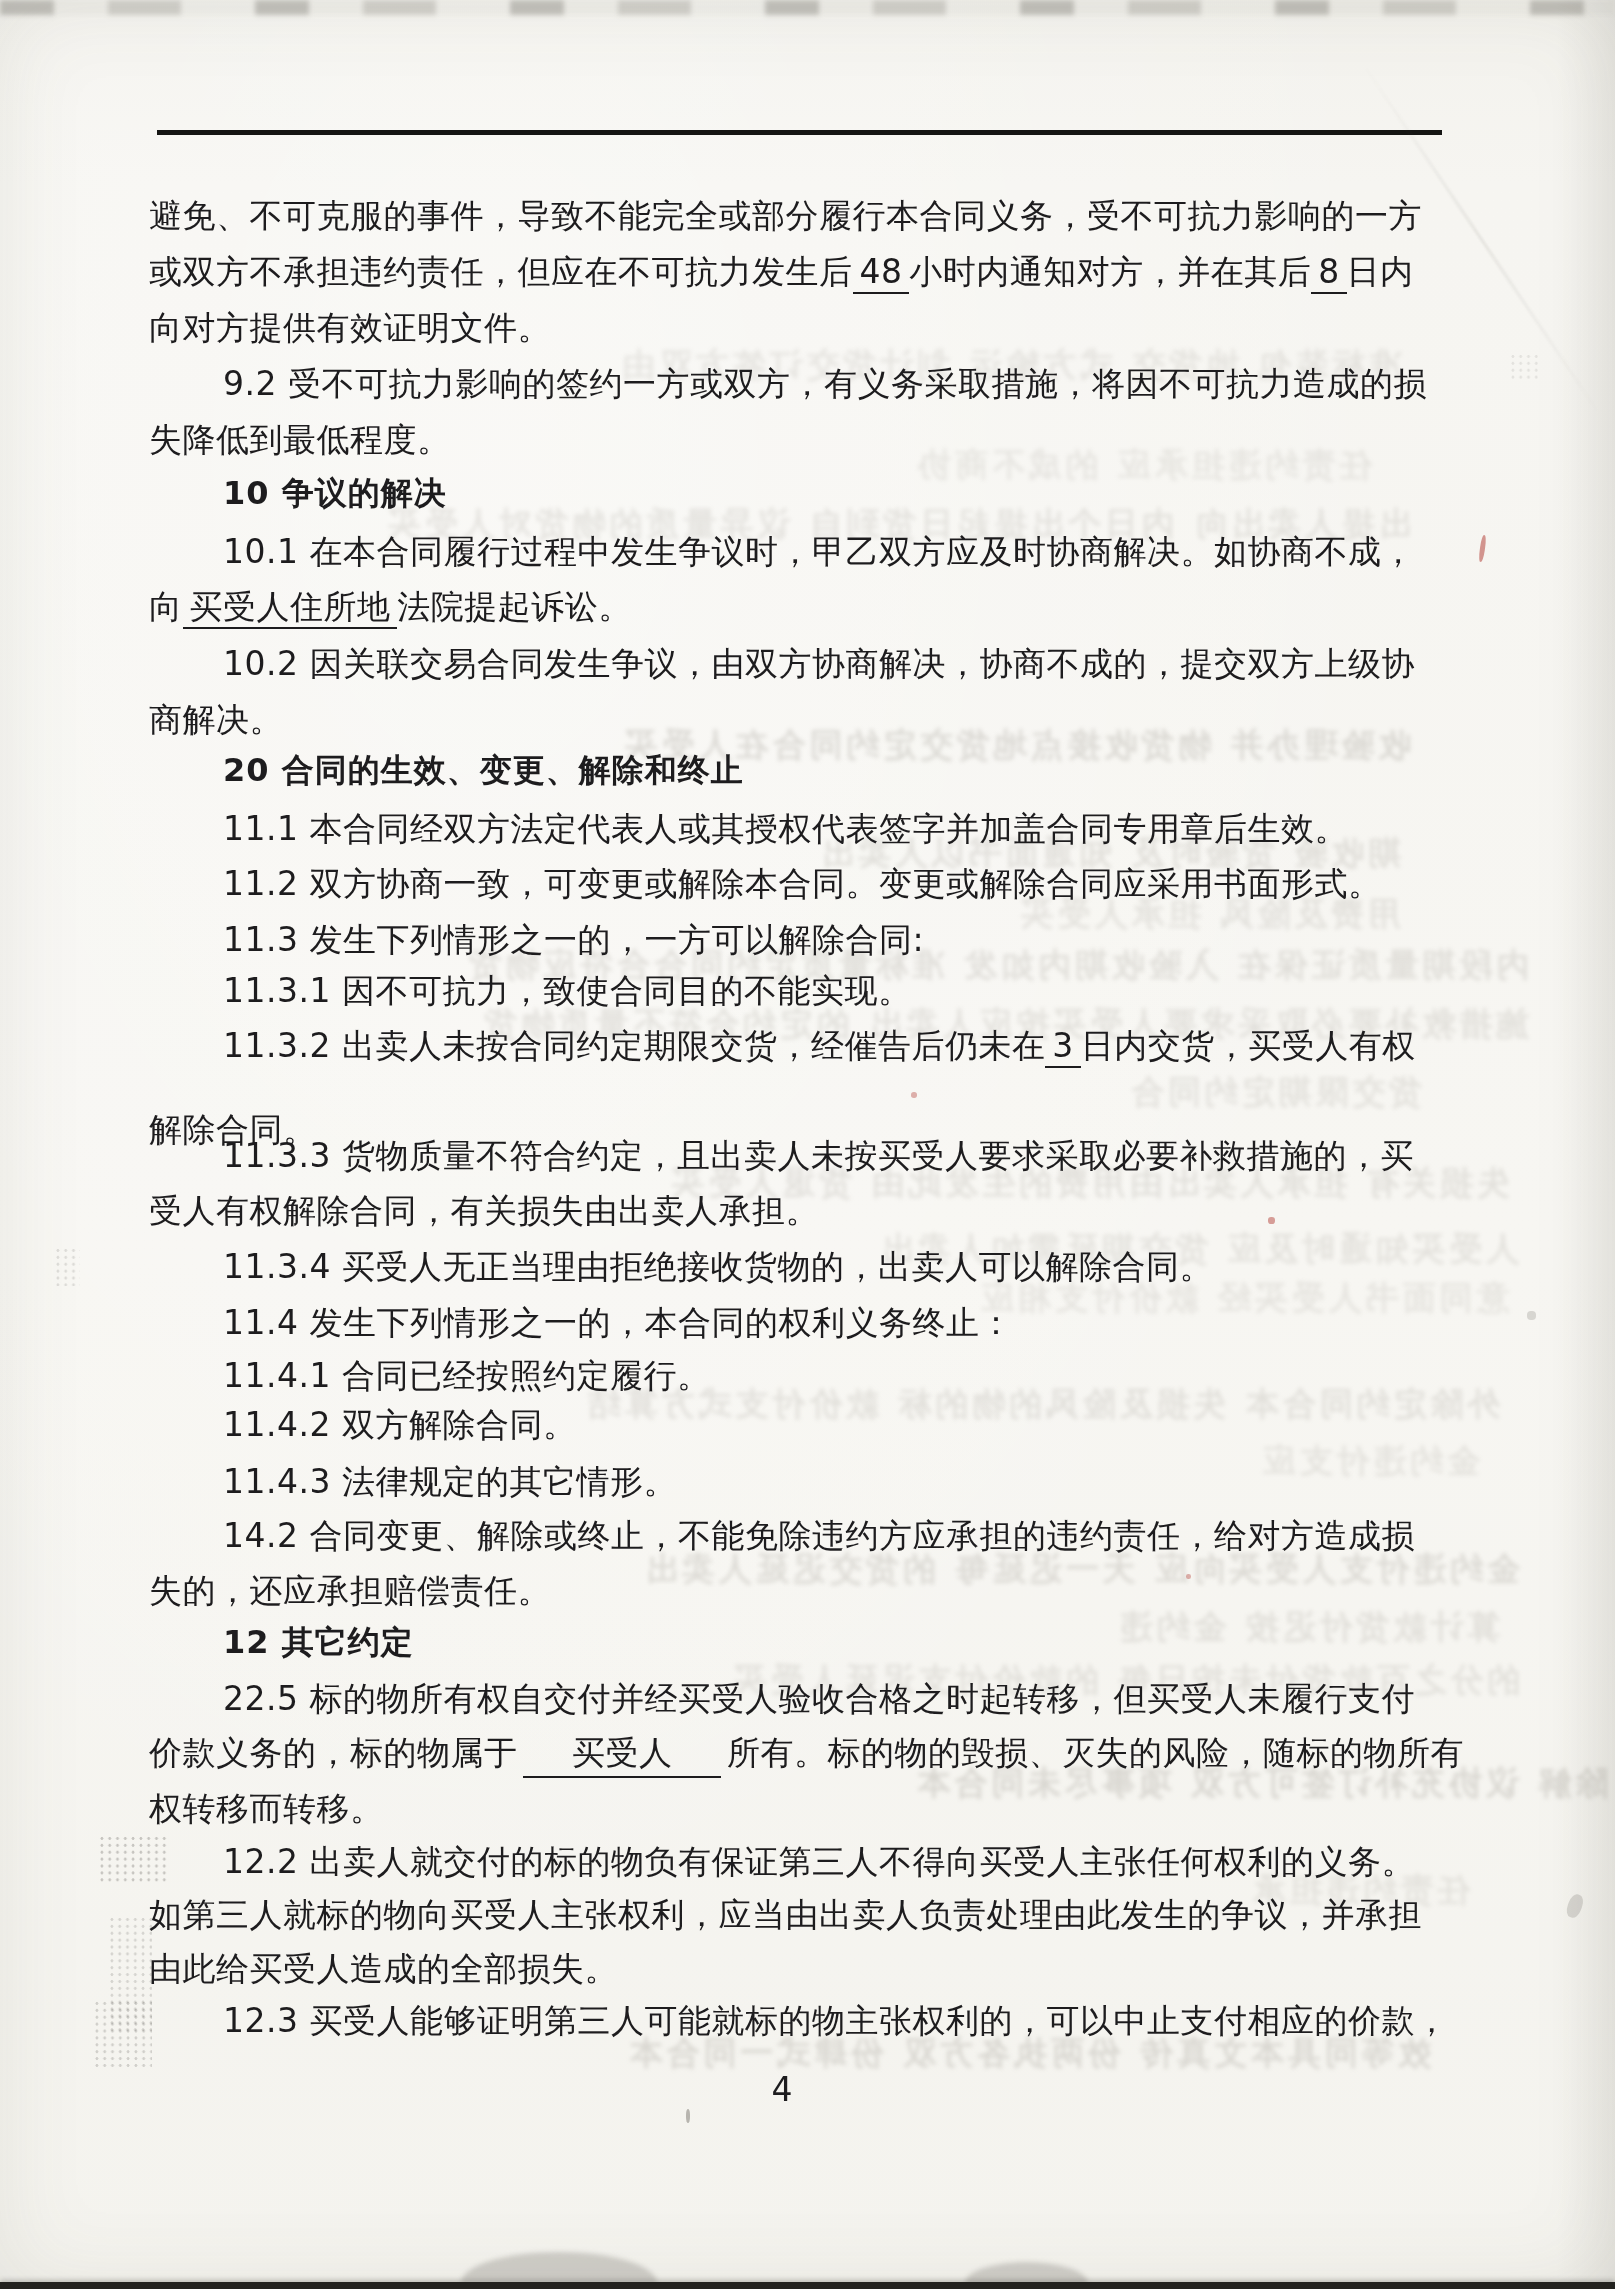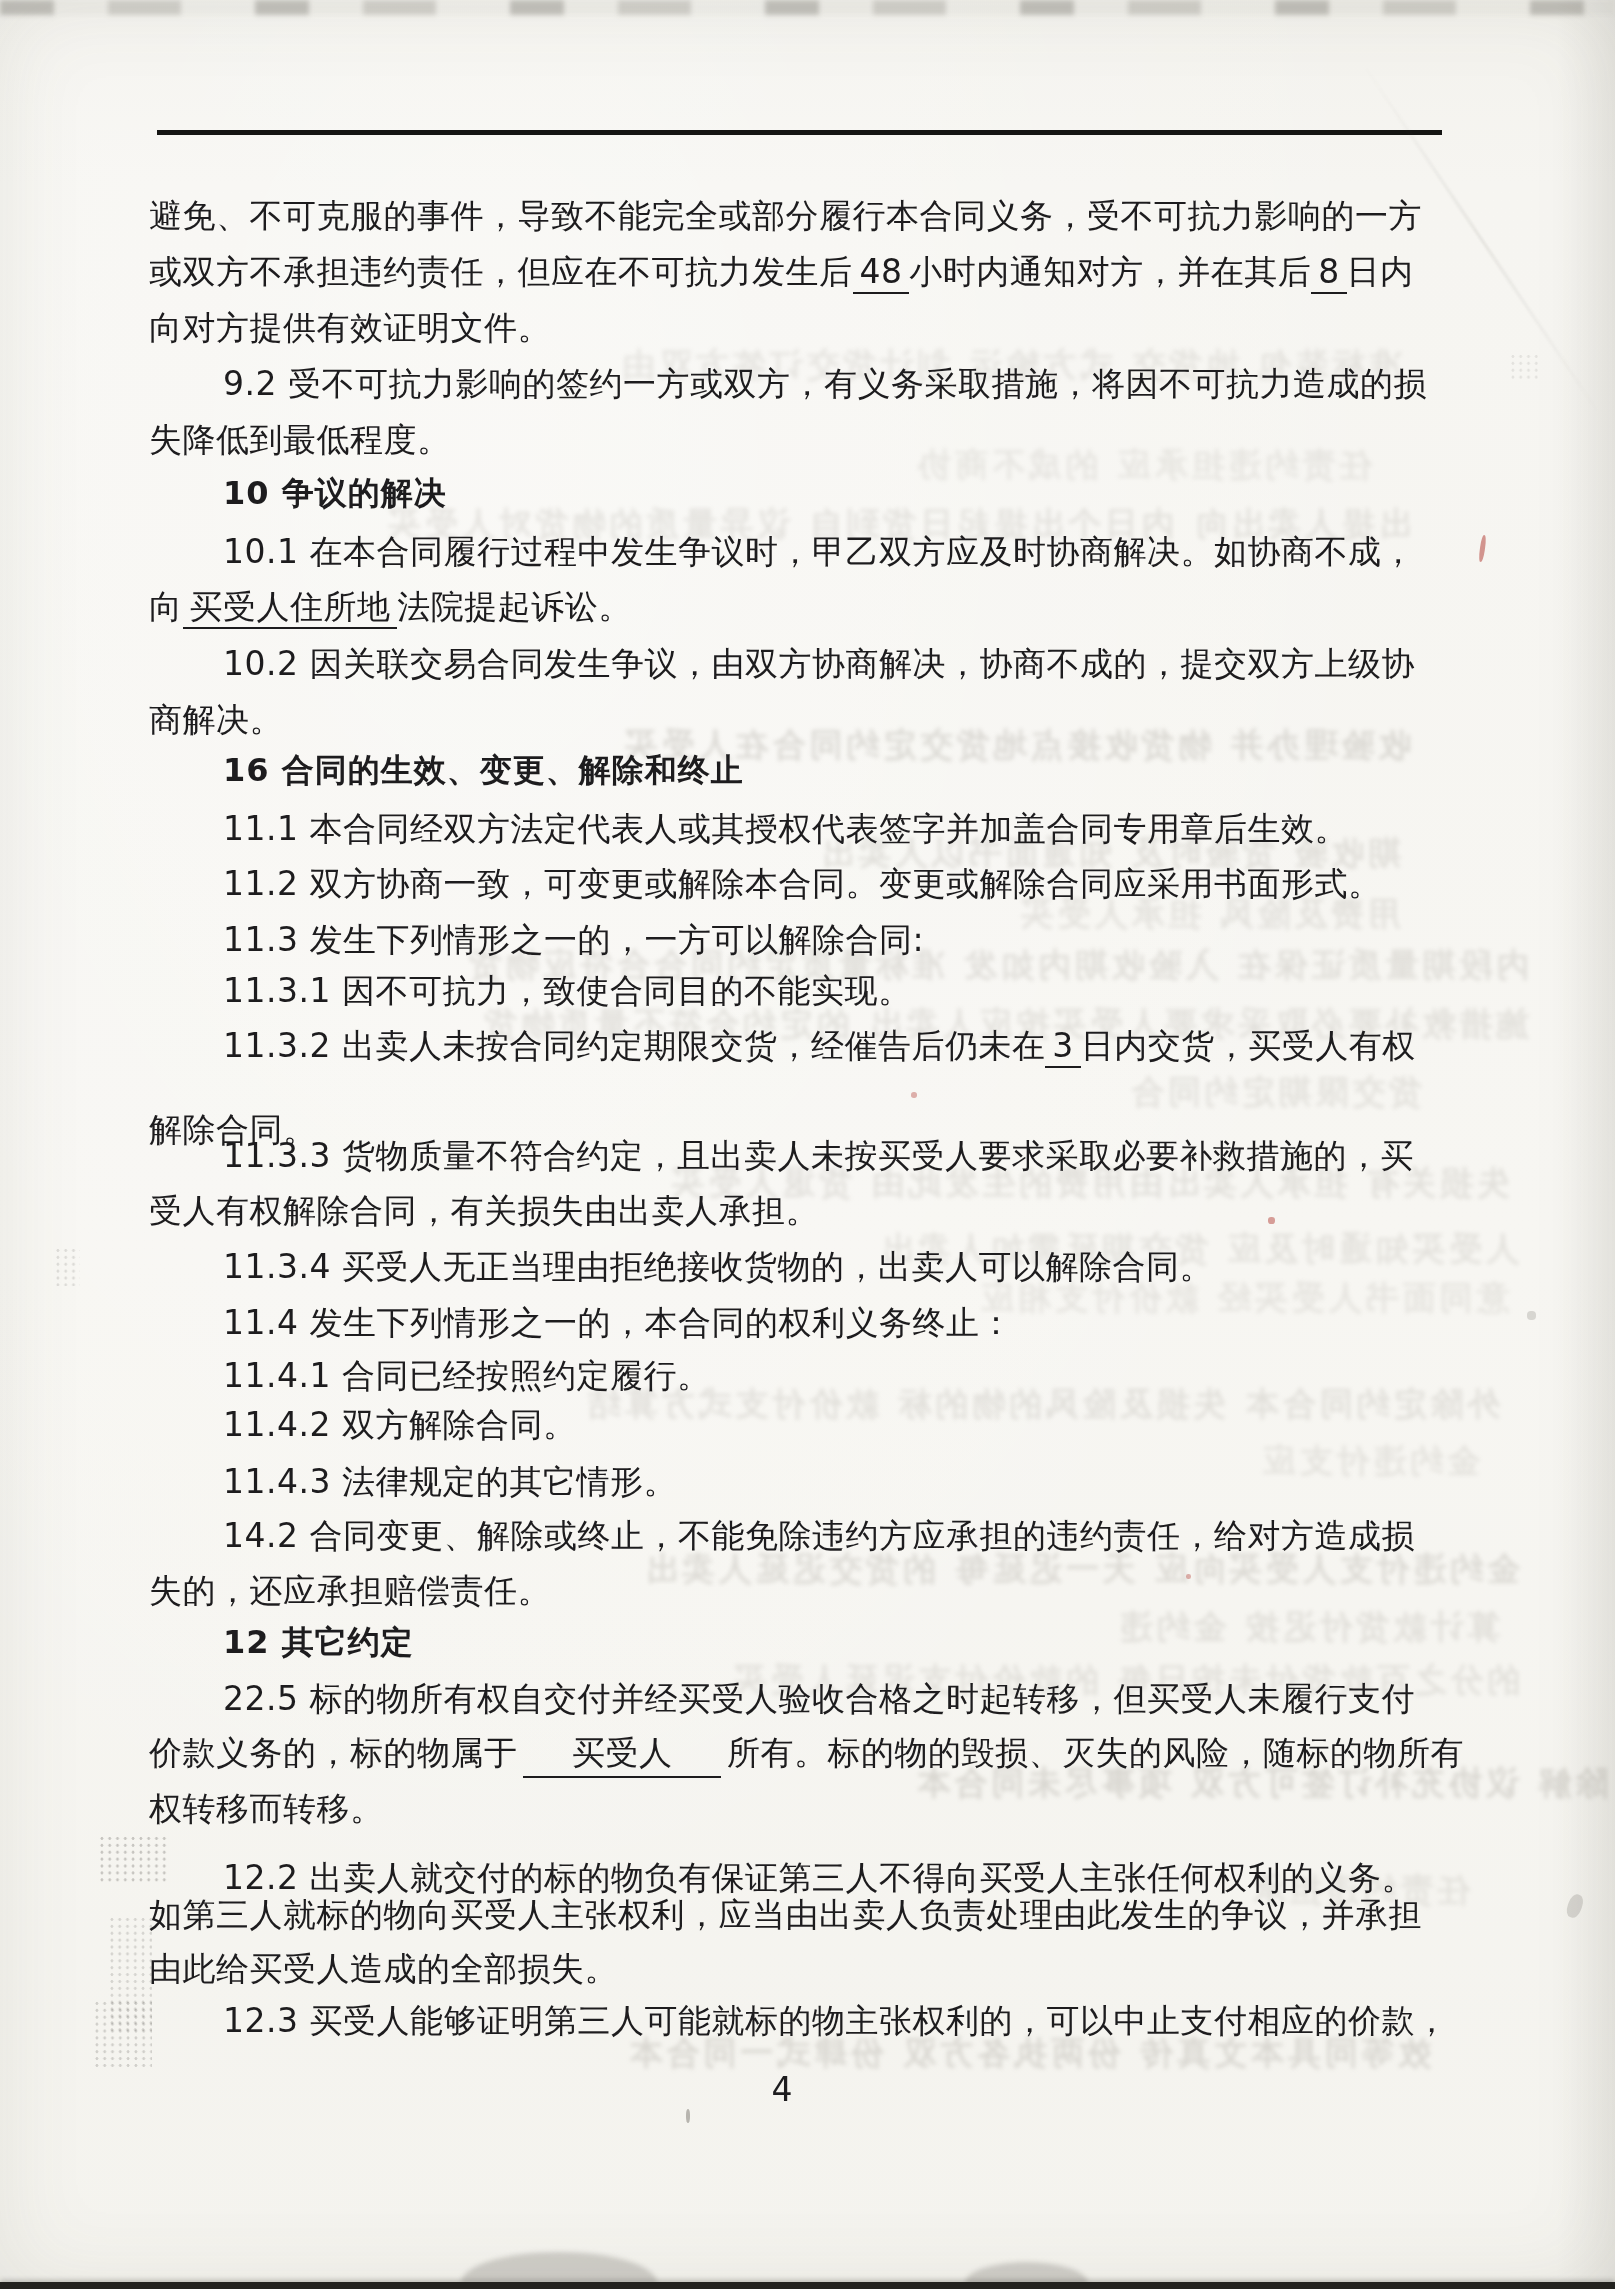--- a/index.html
+++ b/index.html
@@ -107,41 +107,41 @@
       <div class="line body" style="top: 193px;"><span>避免、不可克服的事件，导致不能完全或部分履行本合同义务，受不可抗力影响的一方</span></div>
       <div class="line body" style="top: 249px;"><span>或双方不承担违约责任，但应在不可抗力发生后</span><span class="u">48</span><span>小时内通知对方，并在其后</span><span class="u">8</span><span>日内</span></div>
       <div class="line body" style="top: 305px;"><span>向对方提供有效证明文件。</span></div>
       <div class="line body indent" style="top: 361px;"><span>9.2 受不可抗力影响的签约一方或双方，有义务采取措施，将因不可抗力造成的损</span></div>
       <div class="line body" style="top: 417px;"><span>失降低到最低程度。</span></div>
       <div class="line heading indent" style="top: 471px;"><span>10 争议的解决</span></div>
       <div class="line body indent" style="top: 529px;"><span>10.1 在本合同履行过程中发生争议时，甲乙双方应及时协商解决。如协商不成，</span></div>
       <div class="line body" style="top: 584px;"><span>向</span><span class="u">买受人住所地</span><span>法院提起诉讼。</span></div>
       <div class="line body indent" style="top: 641px;"><span>10.2 因关联交易合同发生争议，由双方协商解决，协商不成的，提交双方上级协</span></div>
       <div class="line body" style="top: 697px;"><span>商解决。</span></div>
-      <div class="line heading indent" style="top: 748px;"><span>16 合同的生效、变更、解除和终止</span></div>
+      <div class="line heading indent" style="top: 748px;"><span>20 合同的生效、变更、解除和终止</span></div>
       <div class="line body indent" style="top: 806px;"><span>11.1 本合同经双方法定代表人或其授权代表签字并加盖合同专用章后生效。</span></div>
       <div class="line body indent" style="top: 861px;"><span>11.2 双方协商一致，可变更或解除本合同。变更或解除合同应采用书面形式。</span></div>
       <div class="line body indent" style="top: 917px;"><span>11.3 发生下列情形之一的，一方可以解除合同:</span></div>
       <div class="line body indent" style="top: 968px;"><span>11.3.1 因不可抗力，致使合同目的不能实现。</span></div>
       <div class="line body indent" style="top: 1023px;"><span>11.3.2 出卖人未按合同约定期限交货，经催告后仍未在</span><span class="u">3</span><span>日内交货，买受人有权</span></div>
       <div class="line body" style="top: 1078px; margin-top: 29px;"><span>解除合同。</span></div>
       <div class="line body indent" style="top: 1133px;"><span>11.3.3 货物质量不符合约定，且出卖人未按买受人要求采取必要补救措施的，买</span></div>
       <div class="line body" style="top: 1188px;"><span>受人有权解除合同，有关损失由出卖人承担。</span></div>
       <div class="line body indent" style="top: 1244px;"><span>11.3.4 买受人无正当理由拒绝接收货物的，出卖人可以解除合同。</span></div>
       <div class="line body indent" style="top: 1300px;"><span>11.4 发生下列情形之一的，本合同的权利义务终止：</span></div>
       <div class="line body indent" style="top: 1353px;"><span>11.4.1 合同已经按照约定履行。</span></div>
       <div class="line body indent" style="top: 1390px; margin-top: 12px;"><span>11.4.2 双方解除合同。</span></div>
       <div class="line body indent" style="top: 1459px;"><span>11.4.3 法律规定的其它情形。</span></div>
       <div class="line body indent" style="top: 1513px;"><span>14.2 合同变更、解除或终止，不能免除违约方应承担的违约责任，给对方造成损</span></div>
       <div class="line body" style="top: 1568px;"><span>失的，还应承担赔偿责任。</span></div>
       <div class="line heading indent" style="top: 1620px;"><span>12 其它约定</span></div>
       <div class="line body indent" style="top: 1676px;"><span>22.5 标的物所有权自交付并经买受人验收合格之时起转移，但买受人未履行支付</span></div>
       <div class="line body" style="top: 1730px;"><span>价款义务的，标的物属于</span><span class="blank">买受人</span><span>所有。标的物的毁损、灭失的风险，随标的物所有</span></div>
       <div class="line body" style="top: 1786px;"><span>权转移而转移。</span></div>
-      <div class="line body indent" style="top: 1839px; margin-top: 16px;"><span>12.2 出卖人就交付的标的物负有保证第三人不得向买受人主张任何权利的义务。</span></div>
+      <div class="line body indent" style="top: 1839px;"><span>12.2 出卖人就交付的标的物负有保证第三人不得向买受人主张任何权利的义务。</span></div>
       <div class="line body" style="top: 1892px;"><span>如第三人就标的物向买受人主张权利，应当由出卖人负责处理由此发生的争议，并承担</span></div>
       <div class="line body" style="top: 1946px;"><span>由此给买受人造成的全部损失。</span></div>
       <div class="line body indent" style="top: 1998px;"><span>12.3 买受人能够证明第三人可能就标的物主张权利的，可以中止支付相应的价款，</span></div>
     </div>
   <div class="artifact-layer">
       <div class="speck" style="left: 1480px; top: 535px; width: 4.9px; height: 26.5px; background: rgb(181, 68, 60); opacity: 0.55; transform: rotate(8deg);"></div>
       <div class="speck" style="left: 1268px; top: 1217px; width: 6.9px; height: 6.9px; background: rgb(181, 68, 60); opacity: 0.5; transform: rotate(0deg);"></div>
       <div class="speck" style="left: 911px; top: 1092px; width: 5.9px; height: 5.9px; background: rgb(181, 68, 60); opacity: 0.4; transform: rotate(0deg);"></div>
       <div class="speck" style="left: 1186px; top: 1574px; width: 4.9px; height: 4.9px; background: rgb(181, 68, 60); opacity: 0.4; transform: rotate(0deg);"></div>
       <div class="speck" style="left: 686px; top: 2109px; width: 3.9px; height: 13.7px; background: rgb(141, 138, 131); opacity: 0.6; transform: rotate(0deg);"></div>

